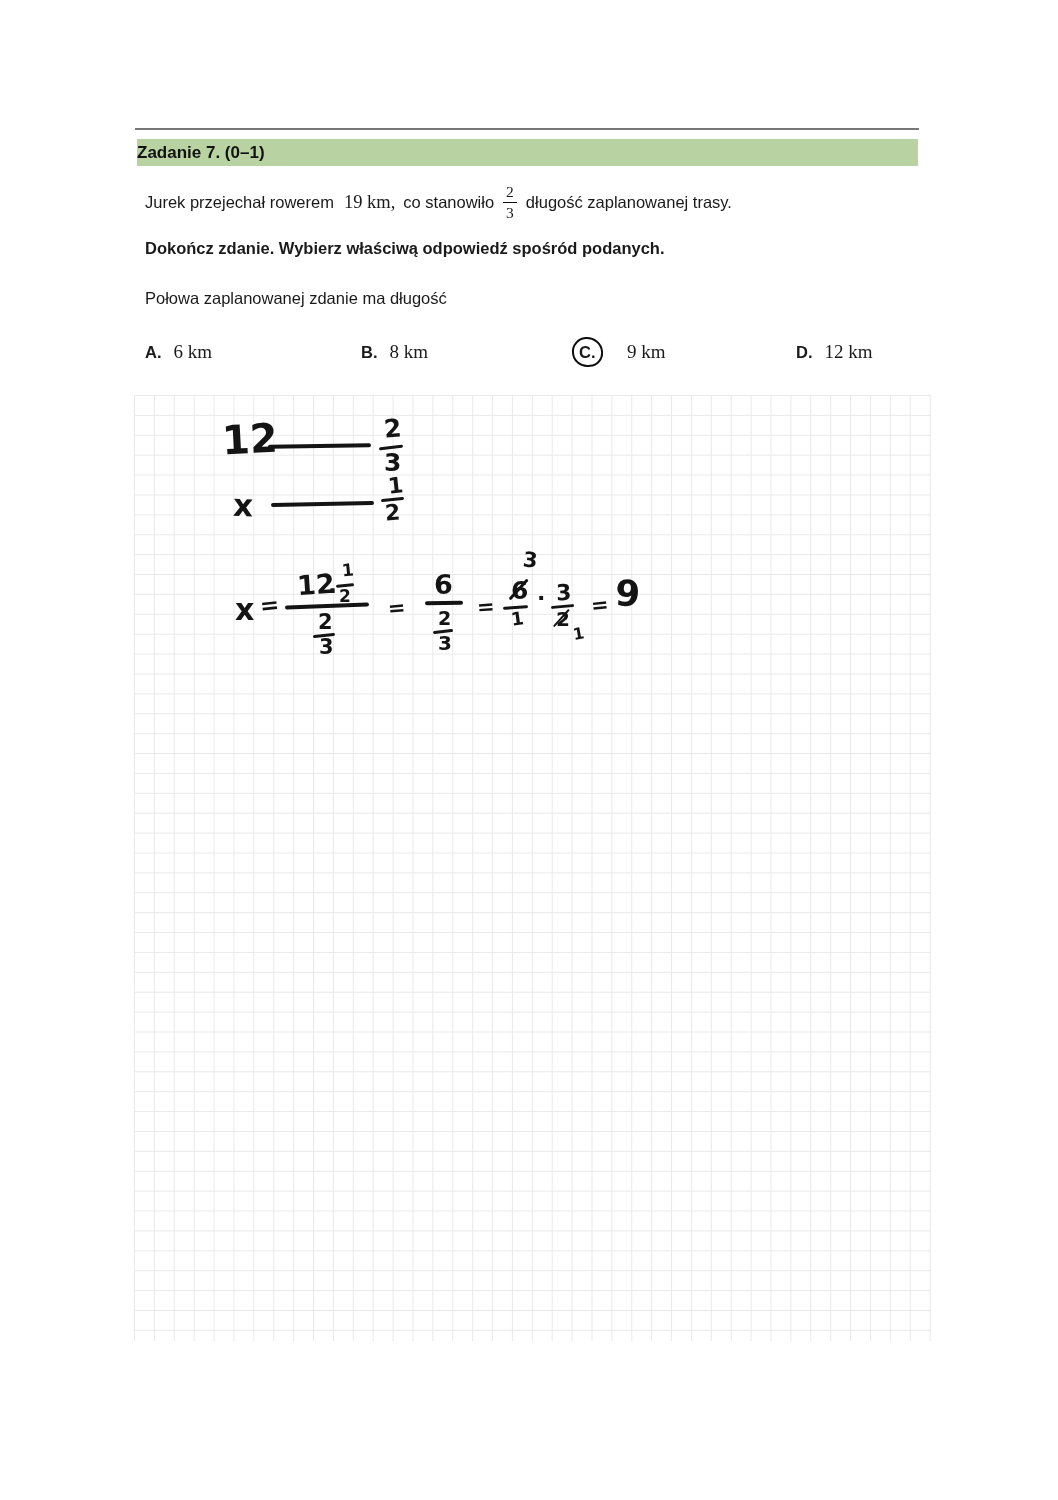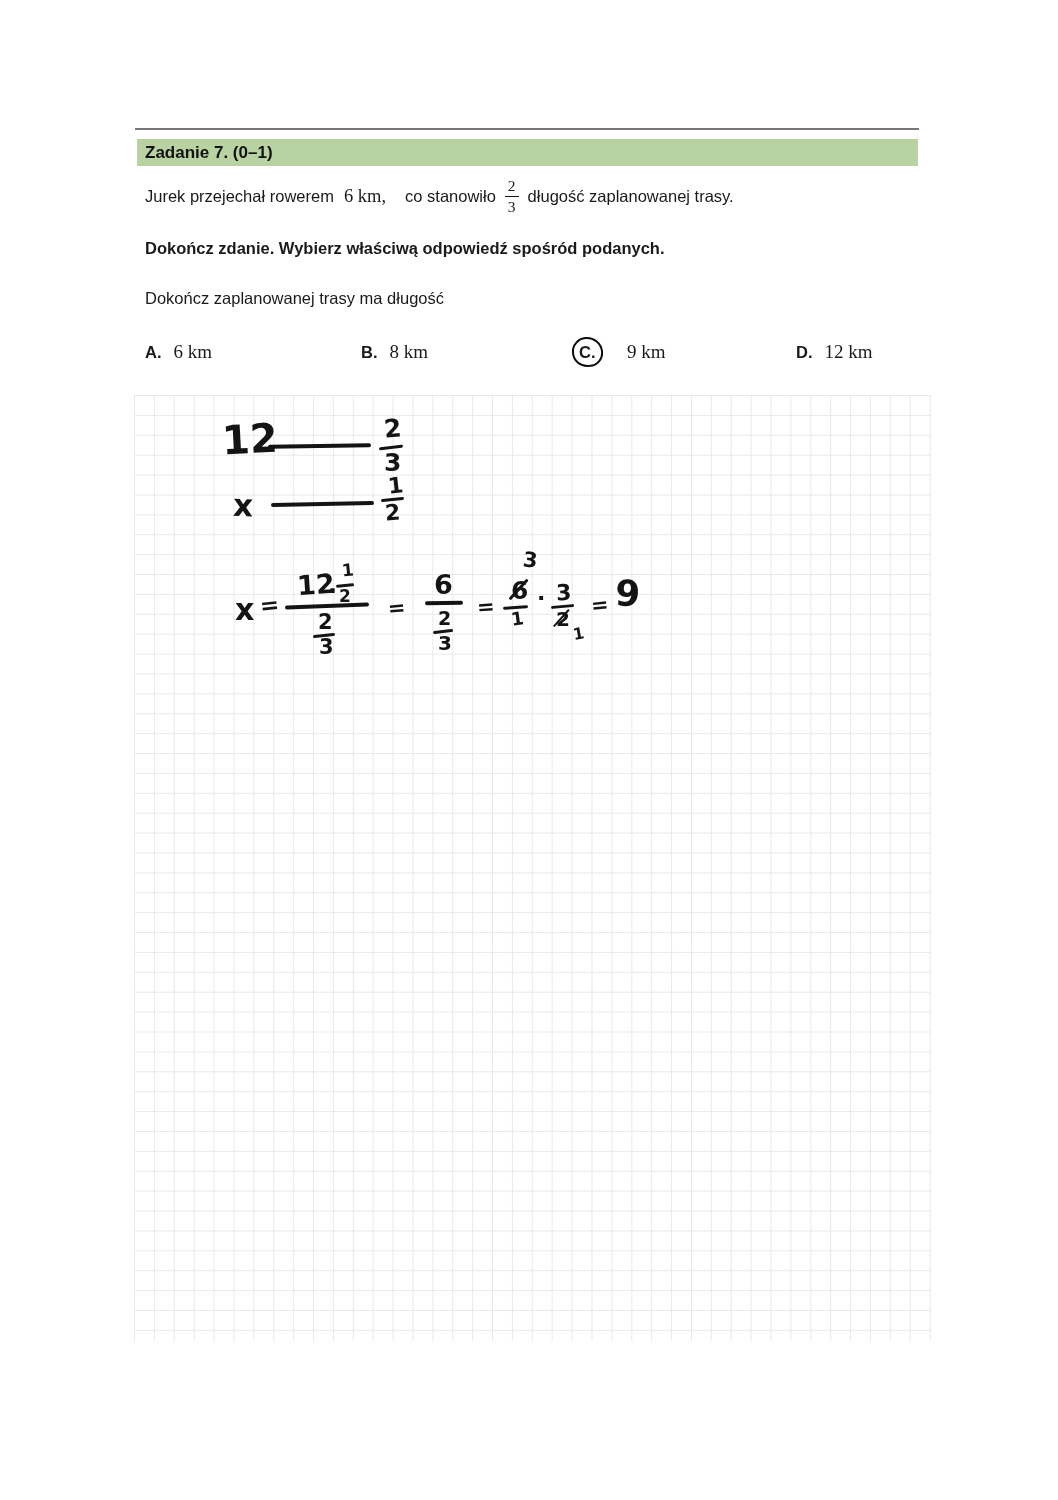--- a/index.html
+++ b/index.html
@@ -7,27 +7,27 @@
        font-family:"Liberation Sans",sans-serif;color:#1a1a1a;}
 
   .abs{position:absolute;}
 
   
   .top-rule{left:135px;top:128px;width:784px;height:2px;background:#777;}
 
   
   .task-bar{left:137px;top:139px;width:781px;height:27px;background:#b8d3a1;
             display:flex;align-items:center;}
-  .task-bar .title{font-weight:bold;font-size:17px;padding-left:8px;color:#121212;}
+  .task-bar .title{font-weight:bold;font-size:17px;color:#121212;}
 
   
-  .intro{left:145px;top:174px;height:44px;display:flex;align-items:center;font-size:16.5px;justify-content:center;}
+  .intro{left:145px;top:180px;height:44px;display:flex;align-items:center;font-size:16.5px;justify-content:center;}
   .serif{font-family:"Liberation Serif",serif;}
   .intro .distance{font-size:18.5px;margin-left:10px;margin-right:4px;}
-  .intro .seg2{margin-left:15px;}
+  .intro .seg2{margin-left:4px;}
   .inline-frac{display:inline-block;text-align:center;margin:0 9px;
                font-family:"Liberation Serif",serif;font-size:15.5px;line-height:1.1;}
   .inline-frac .num{display:block;border-bottom:1.4px solid #111;padding:0 3px 1px;}
   .inline-frac .den{display:block;padding-top:1px;}
 
   .instruction{left:145px;top:239px;font-size:16.5px;font-weight:bold;}
   .stem{left:145px;top:289px;font-size:16.5px;}
 
   
   .option{top:336px;height:32px;display:flex;align-items:center;}
@@ -57,32 +57,32 @@
 <body>
 
 <div class="abs top-rule"></div>
 
 <div class="abs task-bar">
   <span class="title">Zadanie 7. (0–1)</span>
 </div>
 
 <div class="abs intro">
   <span>Jurek przejechał rowerem</span>
-  <span class="serif distance">6 km,</span>
+  <span class="serif distance">19 km,</span>
   <span class="seg2">co stanowiło</span>
   <span class="inline-frac">
     <span class="num">2</span>
     <span class="den">3</span>
   </span>
   <span>długość zaplanowanej trasy.</span>
 </div>
 
 <div class="abs instruction">Dokończ zdanie. Wybierz właściwą odpowiedź spośród podanych.</div>
 
-<div class="abs stem">Dokończ zaplanowanej trasy ma długość</div>
+<div class="abs stem">Połowa zaplanowanej zdanie ma długość</div>
 
 <div class="abs option" style="left:145px;">
   <span class="opt-label">A.</span>
   <span class="opt-value">6 km</span>
 </div>
 <div class="abs option" style="left:361px;">
   <span class="opt-label">B.</span>
   <span class="opt-value">8 km</span>
 </div>
 <div class="abs option circled" style="left:572px;">

